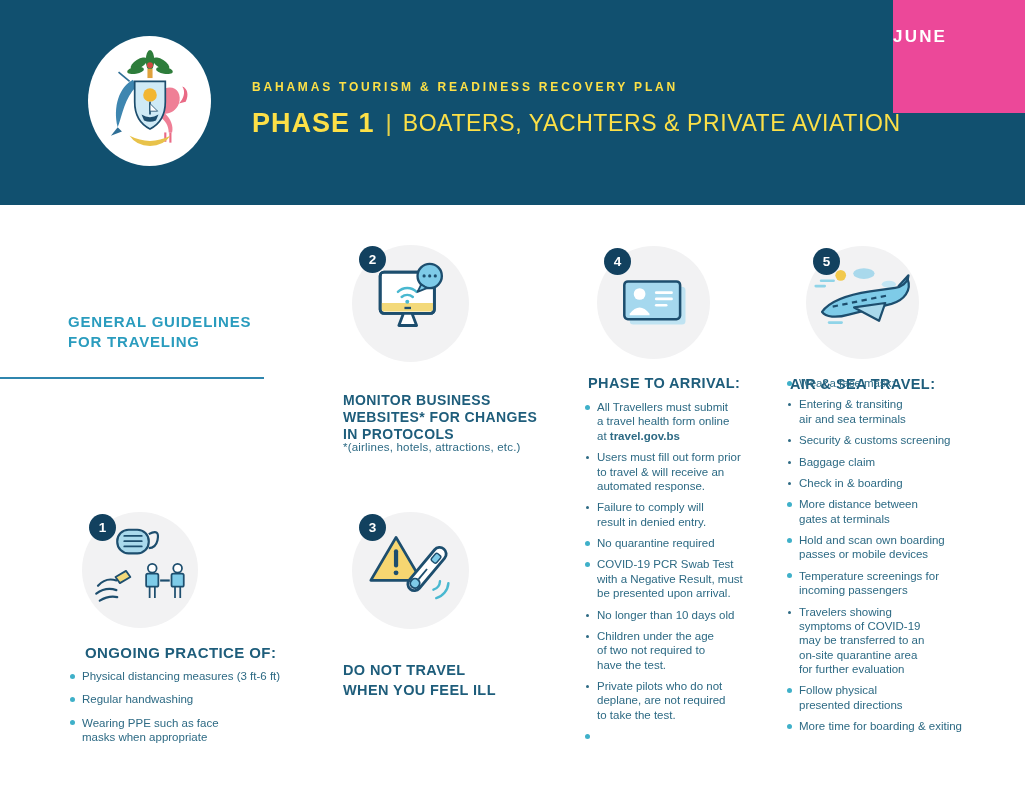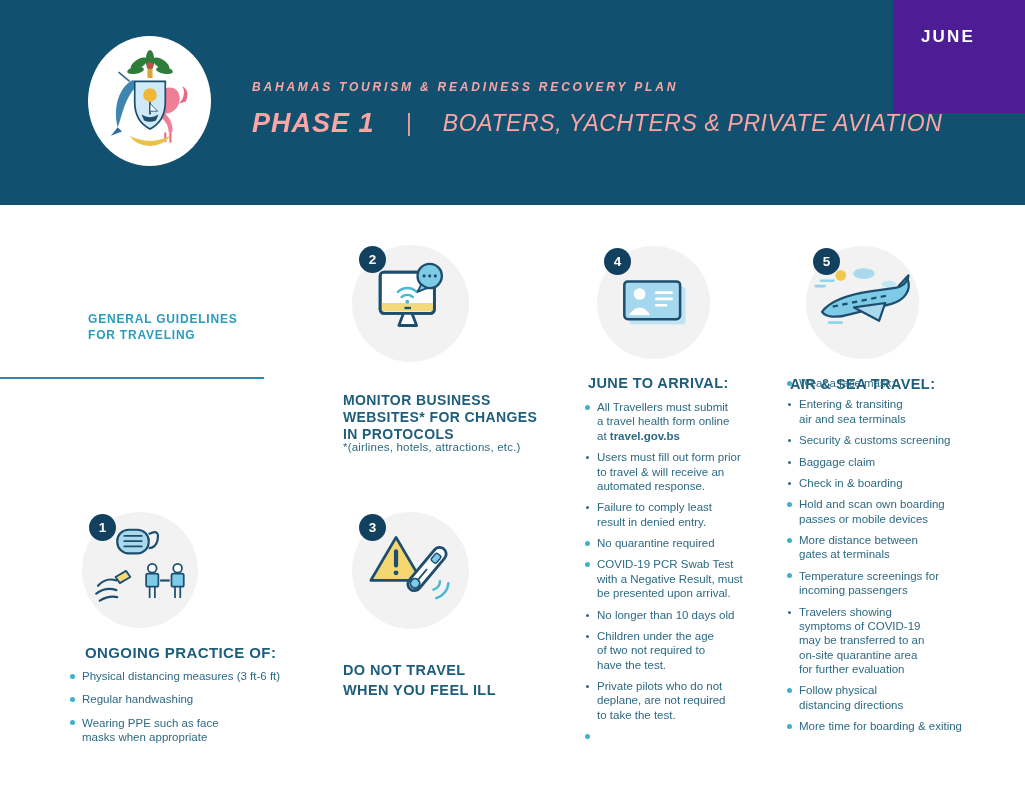--- a/index.html
+++ b/index.html
@@ -8,40 +8,40 @@
     background:#ffffff; font-family:"Liberation Sans", sans-serif;
   }
 
   
   .header { position:absolute; left:0; top:0; width:1025px; height:205px; background:#11506f; }
   .logo {
     position:absolute; left:88px; top:36px; width:123px; height:130px;
     background:#fff; border-radius:50%;
     display:flex; align-items:center; justify-content:center;
   }
-  .header-copy { position:absolute; left:252px; top:80px; color:#fca5a5;font-style:italic; }
+  .header-copy { position:absolute; left:252px; top:80px; color:#fde047; }
   .plan-title { font-size:12px; font-weight:bold; letter-spacing:2.8px; }
-  .phase-row { margin-top:14px; display:flex; align-items:center; gap:31px; }
+  .phase-row { margin-top:14px; display:flex; align-items:center; gap:11px; }
   .phase { font-size:27px; font-weight:bold; letter-spacing:1px; }
   .pipe { font-size:24px; font-weight:normal; opacity:.9; transform:translateY(-1px); }
   .subtitle { font-size:23px; font-weight:normal; letter-spacing:.6px; }
 
   .date-badge {
     position:absolute; top:0; right:0; width:132px; height:113px;
-    background:#4c1d95; color:#fff; box-sizing:border-box;
-    text-align:center; padding:27px 22px 0 0;
+    background:#ec4899; color:#fff; box-sizing:border-box;
+    text-align:left; padding:27px 22px 0 0;
   }
   .date-month { font-size:17px; font-weight:bold; letter-spacing:2.2px; }
   .date-range { font-size:33px; font-weight:normal; letter-spacing:1px; margin-top:1px; }
 
   
   .general-heading {
     position:absolute; left:68px; top:312px; color:#2a9cbe;
-    font-size:12px; font-weight:bold; letter-spacing:.8px;
-    line-height:1.3; white-space:pre-line;margin-left:20px;
+    font-size:15px; font-weight:bold; letter-spacing:.8px;
+    line-height:1.3; white-space:pre-line;
   }
   .heading-rule { position:absolute; left:0; top:377px; width:264px; height:2px; background:#2f86ae; }
 
   
   .section-circle {
     position:absolute; border-radius:50%; background:#f2f2f3;
     display:flex; align-items:center; justify-content:center;
   }
   .badge {
     position:absolute; width:27px; height:27px; border-radius:50%;
@@ -181,37 +181,37 @@
       <rect x="23" y="15" width="62" height="42" rx="4" fill="#bfe3f2"></rect>
       <rect x="17" y="9" width="62" height="42" rx="4" fill="#a5d8ee" stroke="#1d4e6e" stroke-width="2.8"></rect>
       <circle cx="34" cy="23" r="6.5" fill="#fff"></circle>
       <path d="M23 45 q11 -14 22 0 v1.5 h-22 Z" fill="#fff"></path>
       <rect x="51" y="20" width="20" height="3" rx="1.5" fill="#fff"></rect>
       <rect x="51" y="27" width="20" height="3" rx="1.5" fill="#fff"></rect>
       <rect x="51" y="34" width="14" height="3" rx="1.5" fill="#fff"></rect>
     </svg>
   </div>
   <div class="badge s4-badge">4</div>
-  <div class="section-title s4-title">JUNE TO ARRIVAL:</div>
+  <div class="section-title s4-title">PHASE TO ARRIVAL:</div>
   <div class="list s4-list">
       <div class="li m-dot">
         <span class="marker"></span>
         <span class="li-text"><span>All Travellers must submit
 a travel health form online
 at </span><span class="b">travel.gov.bs</span></span>
       </div>
       <div class="li m-dash">
         <span class="marker"></span>
         <span class="li-text"><span>Users must fill out form prior
 to travel &amp; will receive an
 automated response.</span></span>
       </div>
       <div class="li m-dash">
         <span class="marker"></span>
-        <span class="li-text"><span>Failure to comply least
+        <span class="li-text"><span>Failure to comply will
 result in denied entry.</span></span>
       </div>
       <div class="li m-dot">
         <span class="marker"></span>
         <span class="li-text"><span>No quarantine required</span></span>
       </div>
       <div class="li m-dot">
         <span class="marker"></span>
         <span class="li-text"><span>COVID-19 PCR Swab Test
 with a Negative Result, must
@@ -273,45 +273,45 @@
       <div class="li m-dash">
         <span class="marker"></span>
         <span class="li-text"><span>Baggage claim</span></span>
       </div>
       <div class="li m-dash">
         <span class="marker"></span>
         <span class="li-text"><span>Check in &amp; boarding</span></span>
       </div>
       <div class="li m-dot">
         <span class="marker"></span>
+        <span class="li-text"><span>More distance between
+gates at terminals</span></span>
+      </div>
+      <div class="li m-dot">
+        <span class="marker"></span>
         <span class="li-text"><span>Hold and scan own boarding
 passes or mobile devices</span></span>
-      </div>
-      <div class="li m-dot">
-        <span class="marker"></span>
-        <span class="li-text"><span>More distance between
-gates at terminals</span></span>
       </div>
       <div class="li m-dot">
         <span class="marker"></span>
         <span class="li-text"><span>Temperature screenings for
 incoming passengers</span></span>
       </div>
       <div class="li m-dash">
         <span class="marker"></span>
         <span class="li-text"><span>Travelers showing
 symptoms of COVID-19
 may be transferred to an
 on-site quarantine area
 for further evaluation</span></span>
       </div>
       <div class="li m-dot">
         <span class="marker"></span>
         <span class="li-text"><span>Follow physical
-distancing directions</span></span>
+presented directions</span></span>
       </div>
       <div class="li m-dot">
         <span class="marker"></span>
         <span class="li-text"><span>More time for boarding &amp; exiting</span></span>
       </div>
     </div>
 
   <div class="section-circle s1-circle">
     <svg viewBox="0 0 112 104" width="98" height="92">
       <rect x="30" y="6" width="36" height="27" rx="13" fill="#a9d9ec" stroke="#1d4e6e" stroke-width="2.5"></rect>

